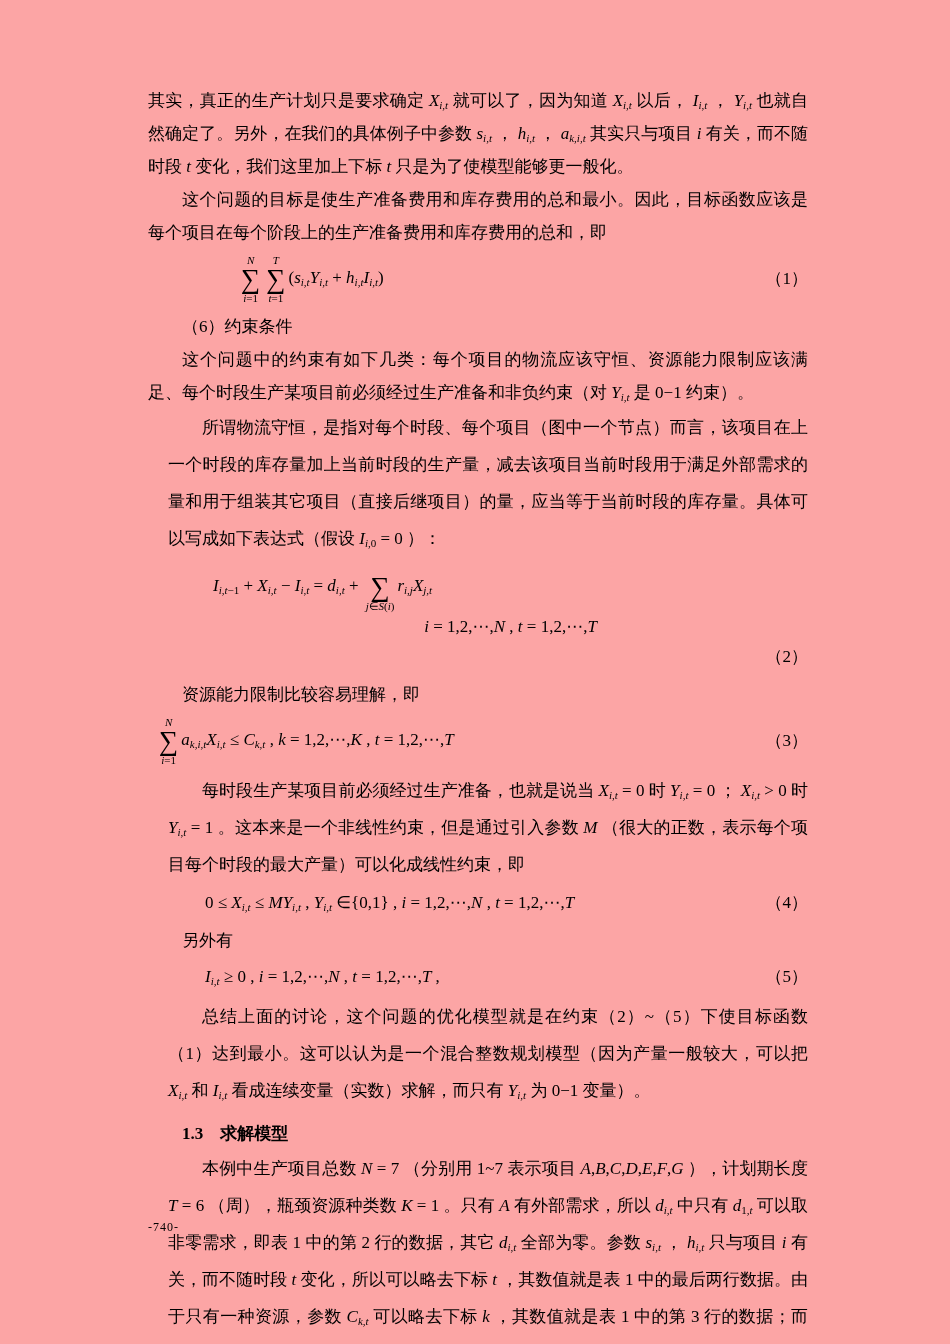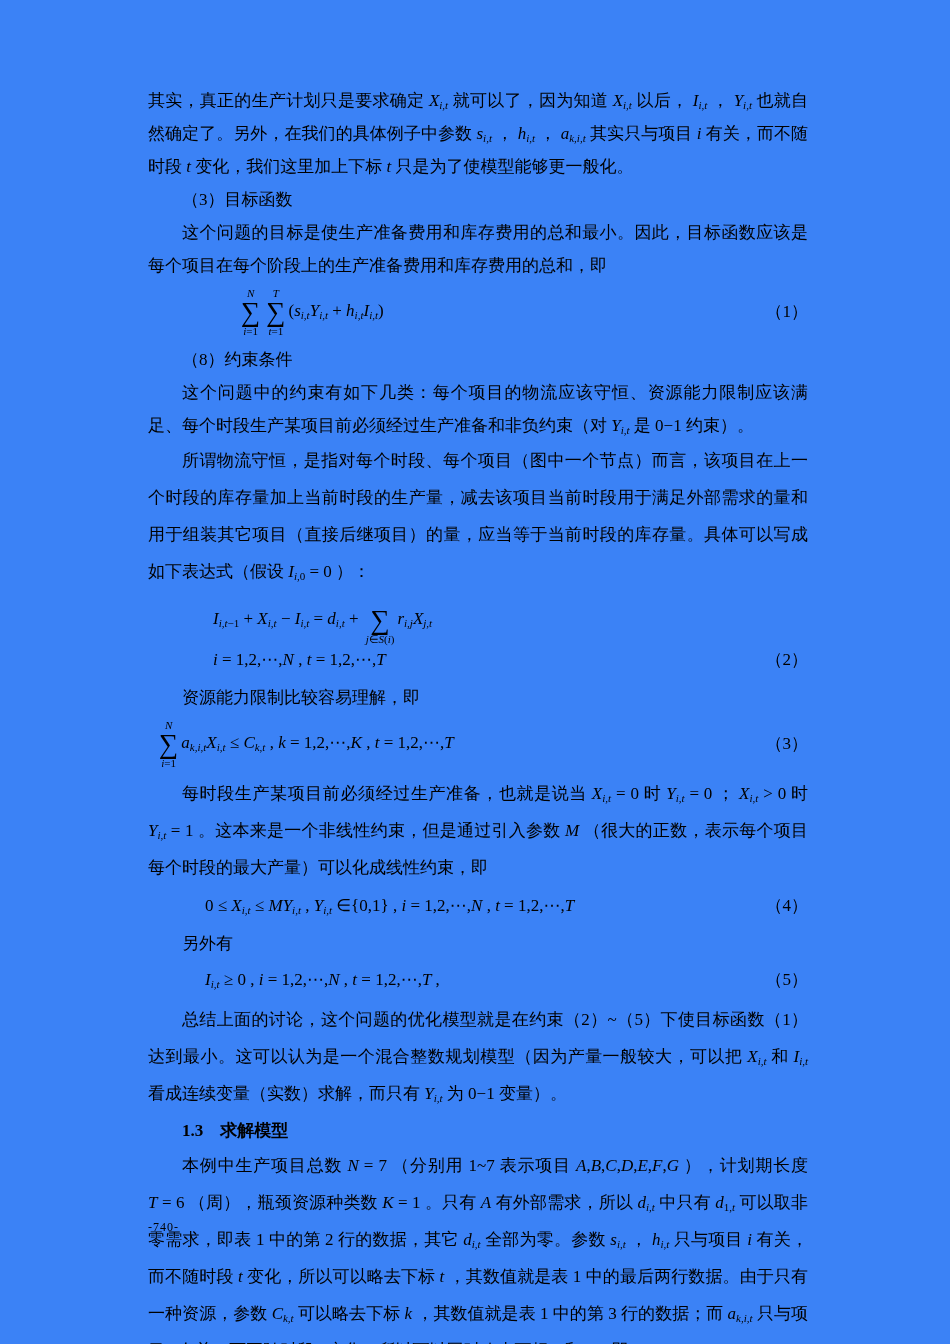--- a/index.html
+++ b/index.html
@@ -2,29 +2,29 @@
 <html><head>
 <meta charset="utf-8">
 <style>
   * { margin:0; padding:0; box-sizing:border-box; }
   html,body { background:#ffffff; }
   body {
     width:950px; height:1344px; position:relative;
     font-family:"Liberation Serif","DejaVu Serif",serif;
     color:#000000;
   }
-  .page { position:absolute; inset:0; background:#3b82f6; overflow:hidden; }
+  .page { position:absolute; inset:0; background:#fca5a5; overflow:hidden; }
   .content {
     position:absolute; left:148px; top:84px; width:660px;
     font-size:17px;
   }
   .para { line-height:33px; text-align:justify; }
   .para.indent { text-indent:2em; }
-  .para.loose { line-height:37px; }
-  .para.heading { font-weight:bold; margin-top:2px; }
+  .para.loose { line-height:37px;margin-left:20px; }
+  .para.heading { font-weight:bold; margin-top:8px; }
   .math { font-family:"Liberation Serif",serif; white-space:nowrap; }
   .math i { font-style:italic; }
   sub { font-size:11px; vertical-align:-3px; line-height:0; }
   sub i { font-style:italic; }
   .formula-block { margin:5px 0 6px 0; }
   .frow { display:flex; align-items:center; line-height:30px; }
   .frow .math { white-space:normal; }
   .fnum { margin-left:auto; font-size:17px; }
   .bigsum {
     display:inline-flex; flex-direction:column; align-items:center;
@@ -36,48 +36,47 @@
     position:absolute; left:148px; top:1220px;
     font-size:12px; letter-spacing:1px;
   }
 </style>
 </head>
 <body>
 
 <div class="page">
   <div class="content">
       <div class="para noindent">其实，真正的生产计划只是要求确定 <span class="math"><i>X</i><sub><i>i</i>,<i>t</i></sub></span> 就可以了，因为知道 <span class="math"><i>X</i><sub><i>i</i>,<i>t</i></sub></span> 以后， <span class="math"><i>I</i><sub><i>i</i>,<i>t</i></sub></span> ， <span class="math"><i>Y</i><sub><i>i</i>,<i>t</i></sub></span> 也就自然确定了。另外，在我们的具体例子中参数 <span class="math"><i>s</i><sub><i>i</i>,<i>t</i></sub></span> ， <span class="math"><i>h</i><sub><i>i</i>,<i>t</i></sub></span> ， <span class="math"><i>a</i><sub><i>k</i>,<i>i</i>,<i>t</i></sub></span> 其实只与项目 <span class="math"><i>i</i></span> 有关，而不随时段 <span class="math"><i>t</i></span> 变化，我们这里加上下标 <span class="math"><i>t</i></span> 只是为了使模型能够更一般化。</div>
-      <div class="para indent">（3）目标函数</div>
       <div class="para indent">这个问题的目标是使生产准备费用和库存费用的总和最小。因此，目标函数应该是每个项目在每个阶段上的生产准备费用和库存费用的总和，即</div>
       <div class="formula-block">
         <div class="frow" style="padding-left: 90px;">
           <span class="math"><span class="bigsum">
               <span class="lim"><i>N</i></span>
               <span class="sig">∑</span>
               <span class="lim"><i>i</i>=1</span>
             </span><span class="bigsum">
               <span class="lim"><i>T</i></span>
               <span class="sig">∑</span>
               <span class="lim"><i>t</i>=1</span>
             </span>(<i>s</i><sub><i>i</i>,<i>t</i></sub><i>Y</i><sub><i>i</i>,<i>t</i></sub> + <i>h</i><sub><i>i</i>,<i>t</i></sub><i>I</i><sub><i>i</i>,<i>t</i></sub>)</span>
           <span class="fnum">（1）</span>
         </div>
       </div>
-      <div class="para indent">（8）约束条件</div>
+      <div class="para indent">（6）约束条件</div>
       <div class="para indent">这个问题中的约束有如下几类：每个项目的物流应该守恒、资源能力限制应该满足、每个时段生产某项目前必须经过生产准备和非负约束（对 <span class="math"><i>Y</i><sub><i>i</i>,<i>t</i></sub></span> 是 <span class="math">0−1</span> 约束）。</div>
       <div class="para indent loose">所谓物流守恒，是指对每个时段、每个项目（图中一个节点）而言，该项目在上一个时段的库存量加上当前时段的生产量，减去该项目当前时段用于满足外部需求的量和用于组装其它项目（直接后继项目）的量，应当等于当前时段的库存量。具体可以写成如下表达式（假设 <span class="math"><i>I</i><sub><i>i</i>,0</sub> = 0</span> ）：</div>
       <div class="formula-block">
         <div class="frow" style="padding-left: 65px;">
           <span class="math"><i>I</i><sub><i>i</i>,<i>t</i>−1</sub> + <i>X</i><sub><i>i</i>,<i>t</i></sub> − <i>I</i><sub><i>i</i>,<i>t</i></sub> = <i>d</i><sub><i>i</i>,<i>t</i></sub> + <span class="bigsum">
               <span class="lim"></span>
               <span class="sig">∑</span>
               <span class="lim"><i>j</i>∈<i>S</i>(<i>i</i>)</span>
             </span><i>r</i><sub><i>i</i>,<i>j</i></sub><i>X</i><sub><i>j</i>,<i>t</i></sub></span>
         </div>
-        <div class="frow" style="padding-left: 65px;">
+        <div class="frow" style="padding-left: 65px; flex-direction: column;">
           <span class="math"><i>i</i> = 1,2,⋯,<i>N</i> ,  <i>t</i> = 1,2,⋯,<i>T</i></span>
           <span class="fnum">（2）</span>
         </div>
       </div>
       <div class="para indent">资源能力限制比较容易理解，即</div>
       <div class="formula-block">
         <div class="frow" style="padding-left: 8px;">
           <span class="math"><span class="bigsum">
               <span class="lim"><i>N</i></span>
               <span class="sig">∑</span>

